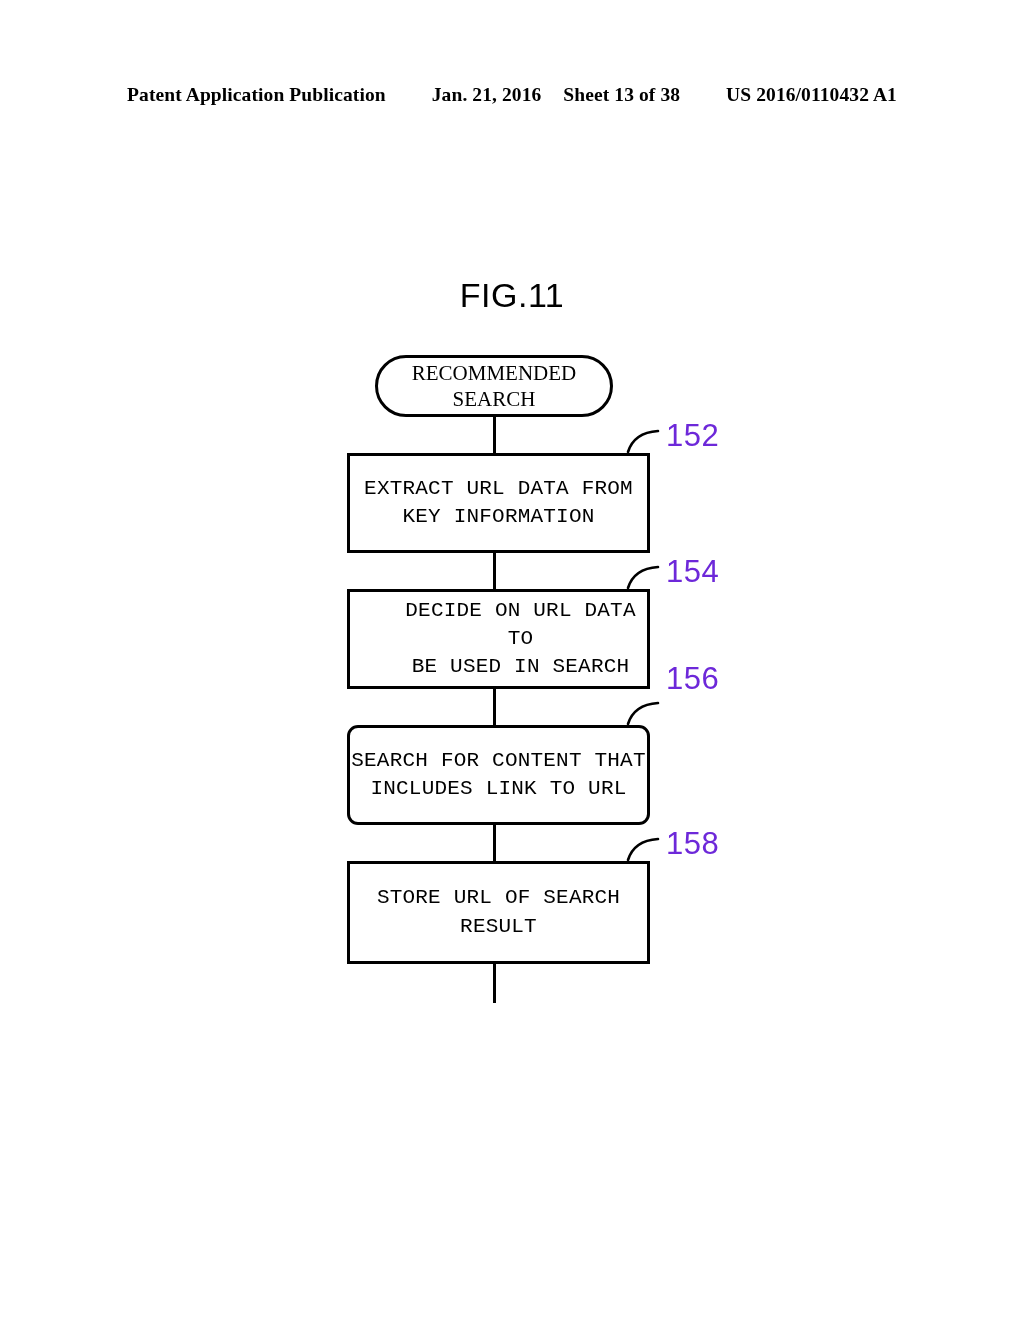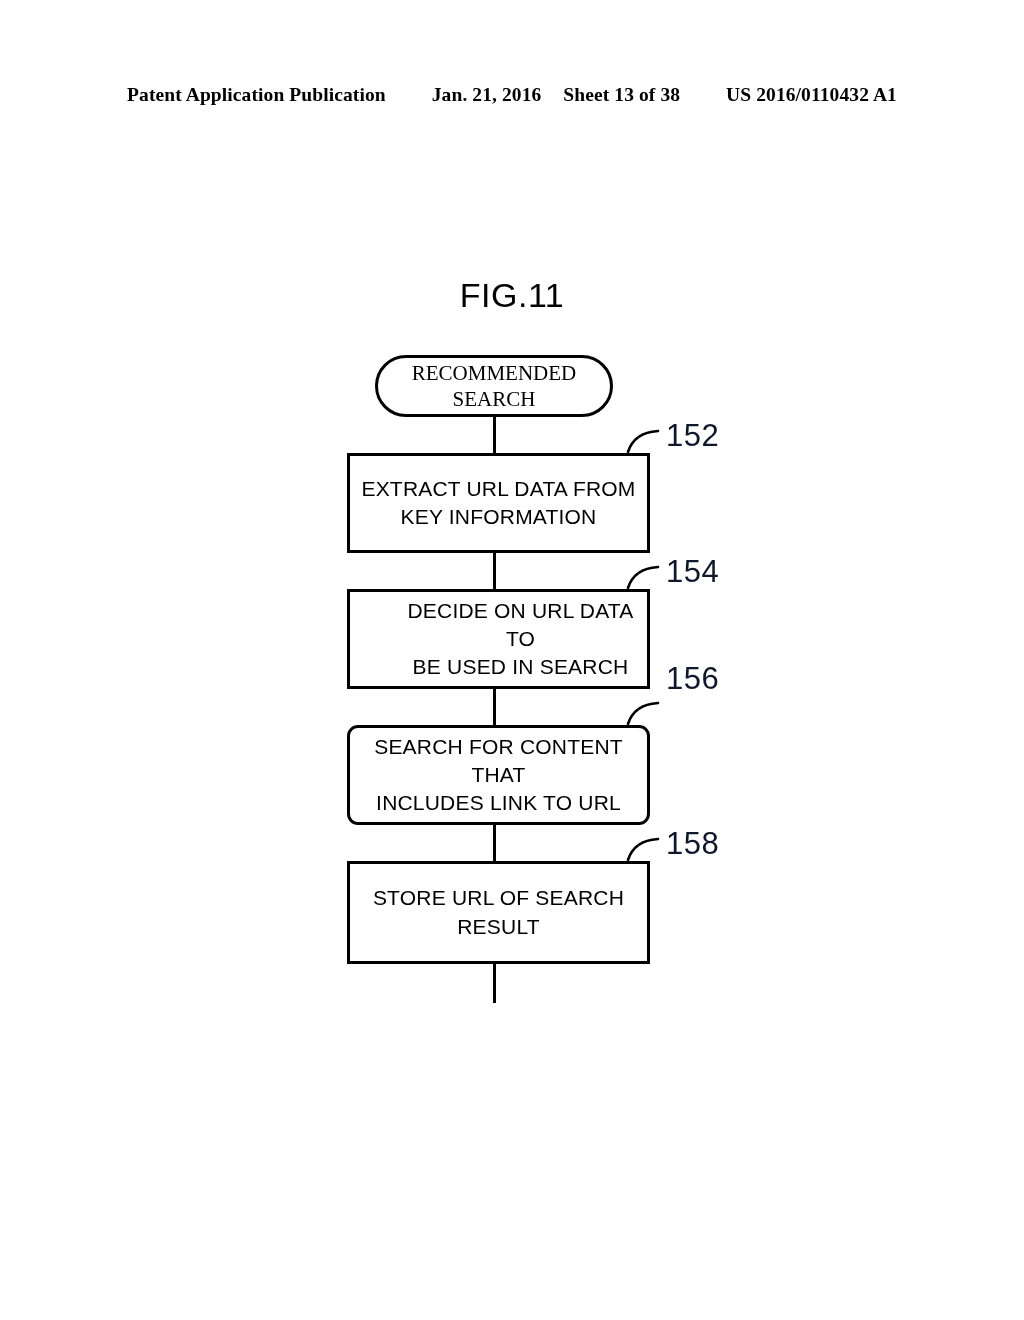--- a/index.html
+++ b/index.html
@@ -80,41 +80,41 @@
     font-family: Liberation Serif, serif;
     font-size: 21px;
     letter-spacing: 0px;
     line-height: 1.26;
   }
 
   .process {
     border: 3px solid #000000;
   }
   .process .node-label {
-    font-family: Liberation Sans, sans-serif;
+    font-family: Liberation Mono, monospace;
     font-size: 21px;
     line-height: 1.34;
     letter-spacing: 0.2px;
     white-space: pre-line;
   }
 
   
   .connector {
     position: absolute;
     width: 3px;
     background: #000000;
   }
 
   
   .ref-num {
     position: absolute;
     font-family: "Liberation Sans", sans-serif;
     font-size: 31px;
     letter-spacing: 0.5px;
-    color: #0f172a;
+    color: #6d28d9;
   }
   .leader-svg {
     position: absolute;
     overflow: visible;
     pointer-events: none;
   }
 </style>
 </head>
 <body>
 

